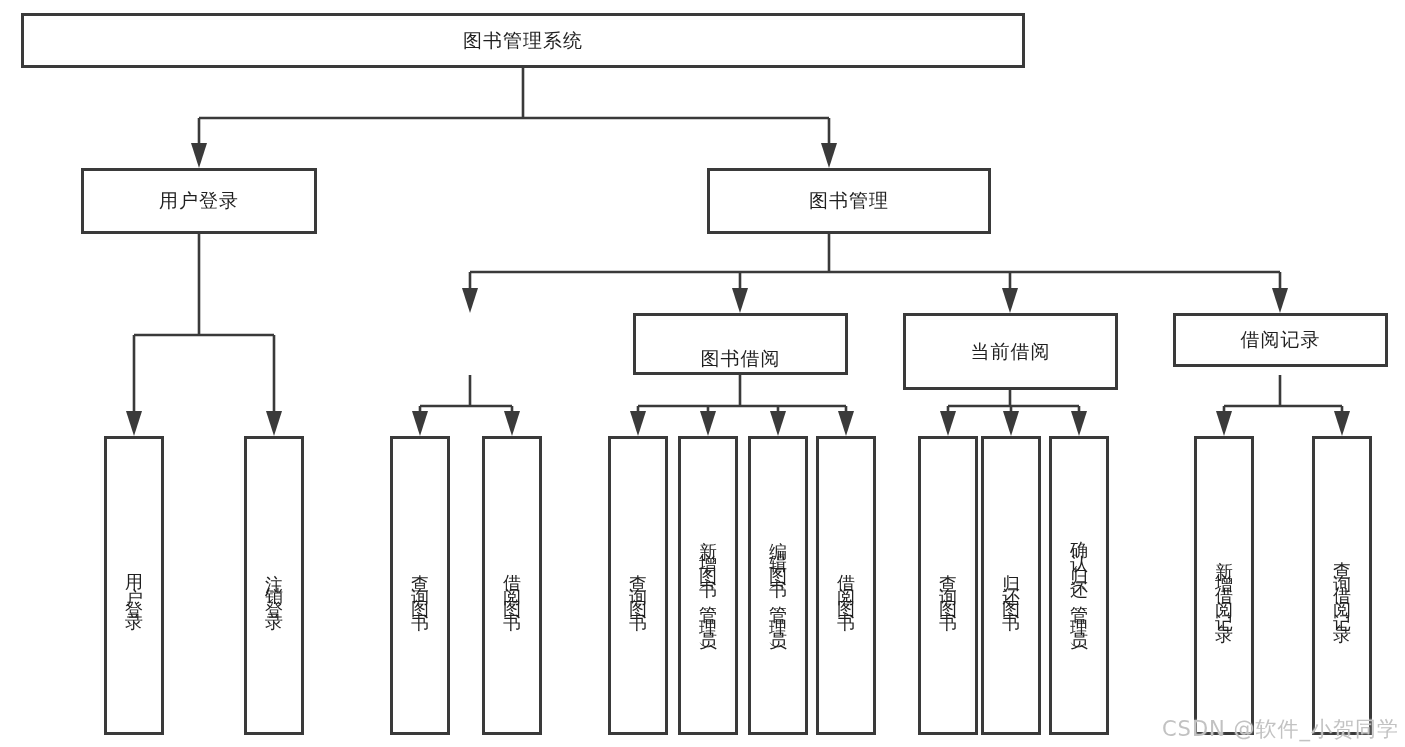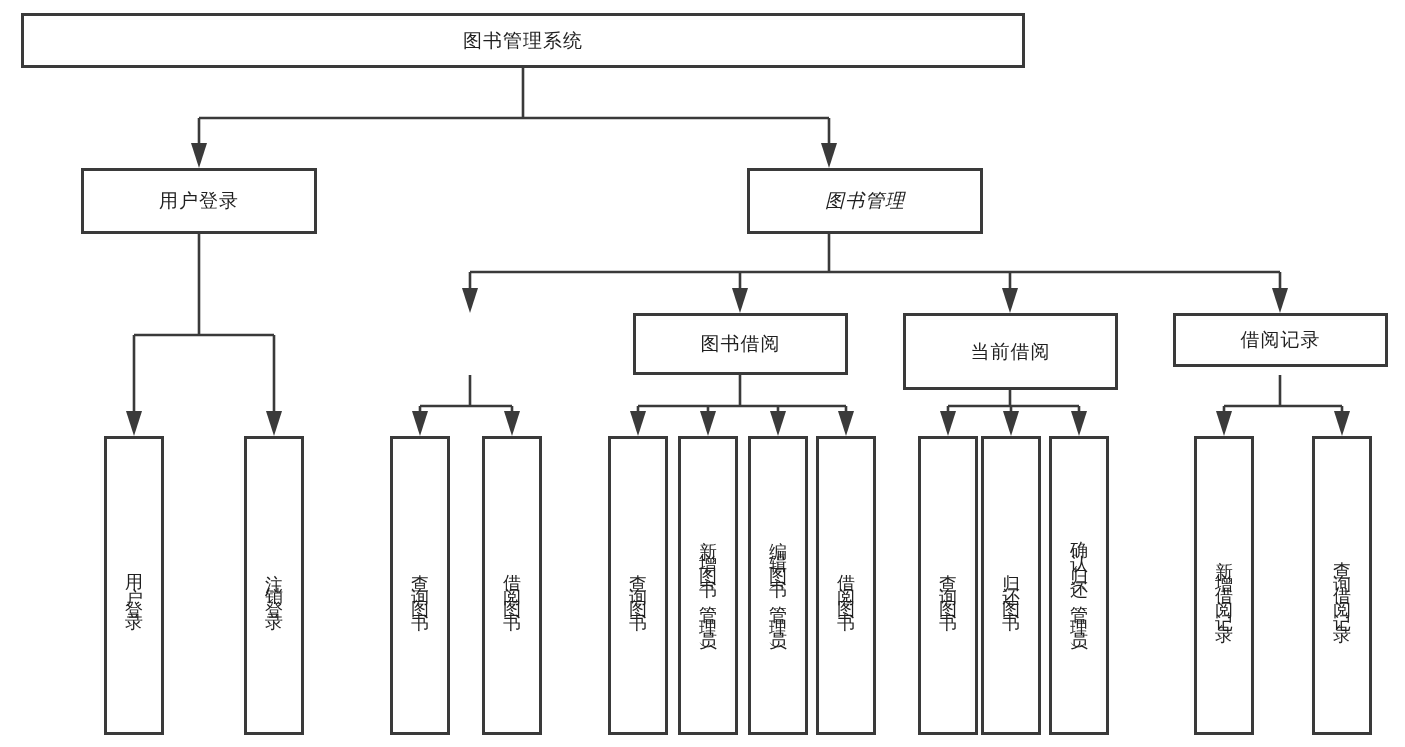--- a/index.html
+++ b/index.html
@@ -96,25 +96,25 @@
     </g>
   </svg>
 
   <div class="node h-label" style="left:21px;top:13px;width:1004px;height:55px;">
     <span>图书管理系统</span>
   </div>
 
   <div class="node h-label" style="left:81px;top:168px;width:236px;height:66px;">
     <span>用户登录</span>
   </div>
-  <div class="node h-label" style="left:747px;top:168px;width:236px;height:66px;font-style:italic;">
+  <div class="node h-label" style="left:707px;top:168px;width:284px;height:66px;">
     <span>图书管理</span>
   </div>
 
-  <div class="node h-label" style="left:633px;top:313px;width:215px;height:62px;">
+  <div class="node h-label" style="left:633px;top:313px;width:215px;height:62px;align-items:flex-end;">
     <span>图书借阅</span>
   </div>
   <div class="node h-label" style="left:903px;top:313px;width:215px;height:77px;">
     <span>当前借阅</span>
   </div>
   <div class="node h-label" style="left:1173px;top:313px;width:215px;height:54px;">
     <span>借阅记录</span>
   </div>
 
   <div class="node leaf" style="left:104px;">
@@ -150,13 +150,14 @@
   <div class="node leaf" style="left:1049px;">
     <span class="vtext">确认归还（管理员）</span>
   </div>
   <div class="node leaf" style="left:1194px;">
     <span class="vtext">新增借阅记录</span>
   </div>
   <div class="node leaf" style="left:1312px;">
     <span class="vtext">查询借阅记录</span>
   </div>
 
+  <div id="watermark">CSDN @软件_小贺同学</div>
 </div>
 
 </body></html>

